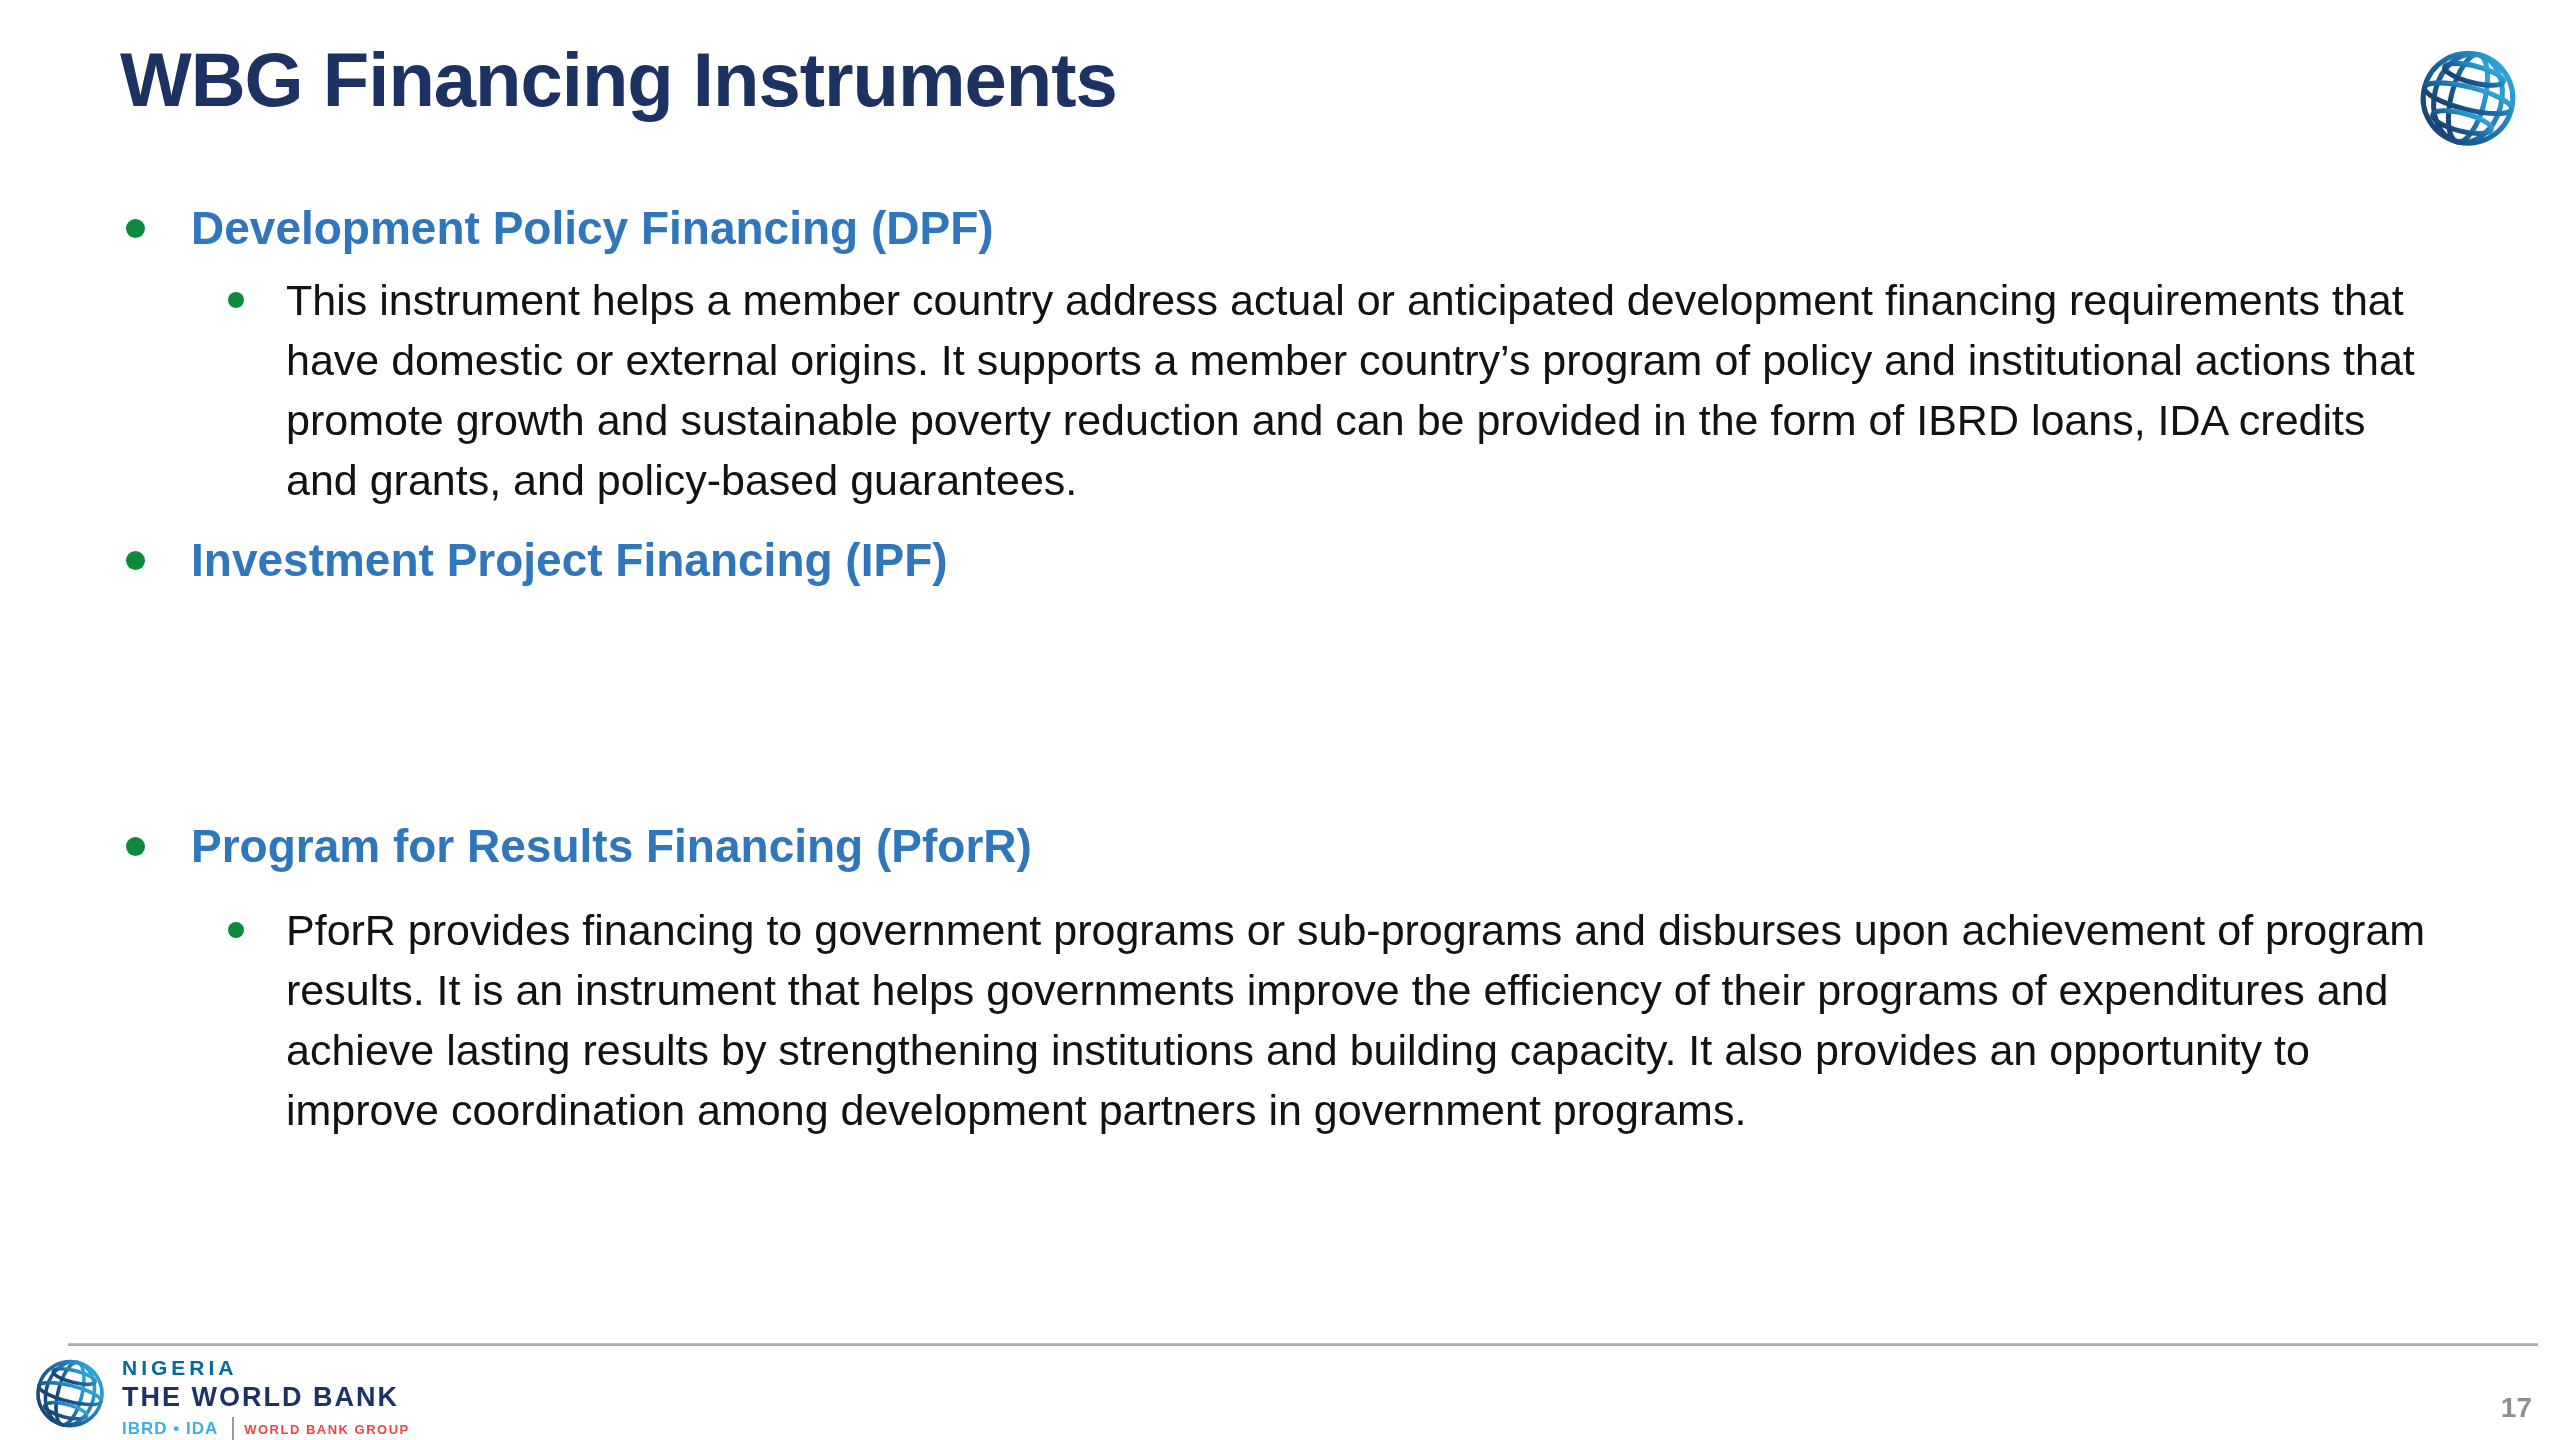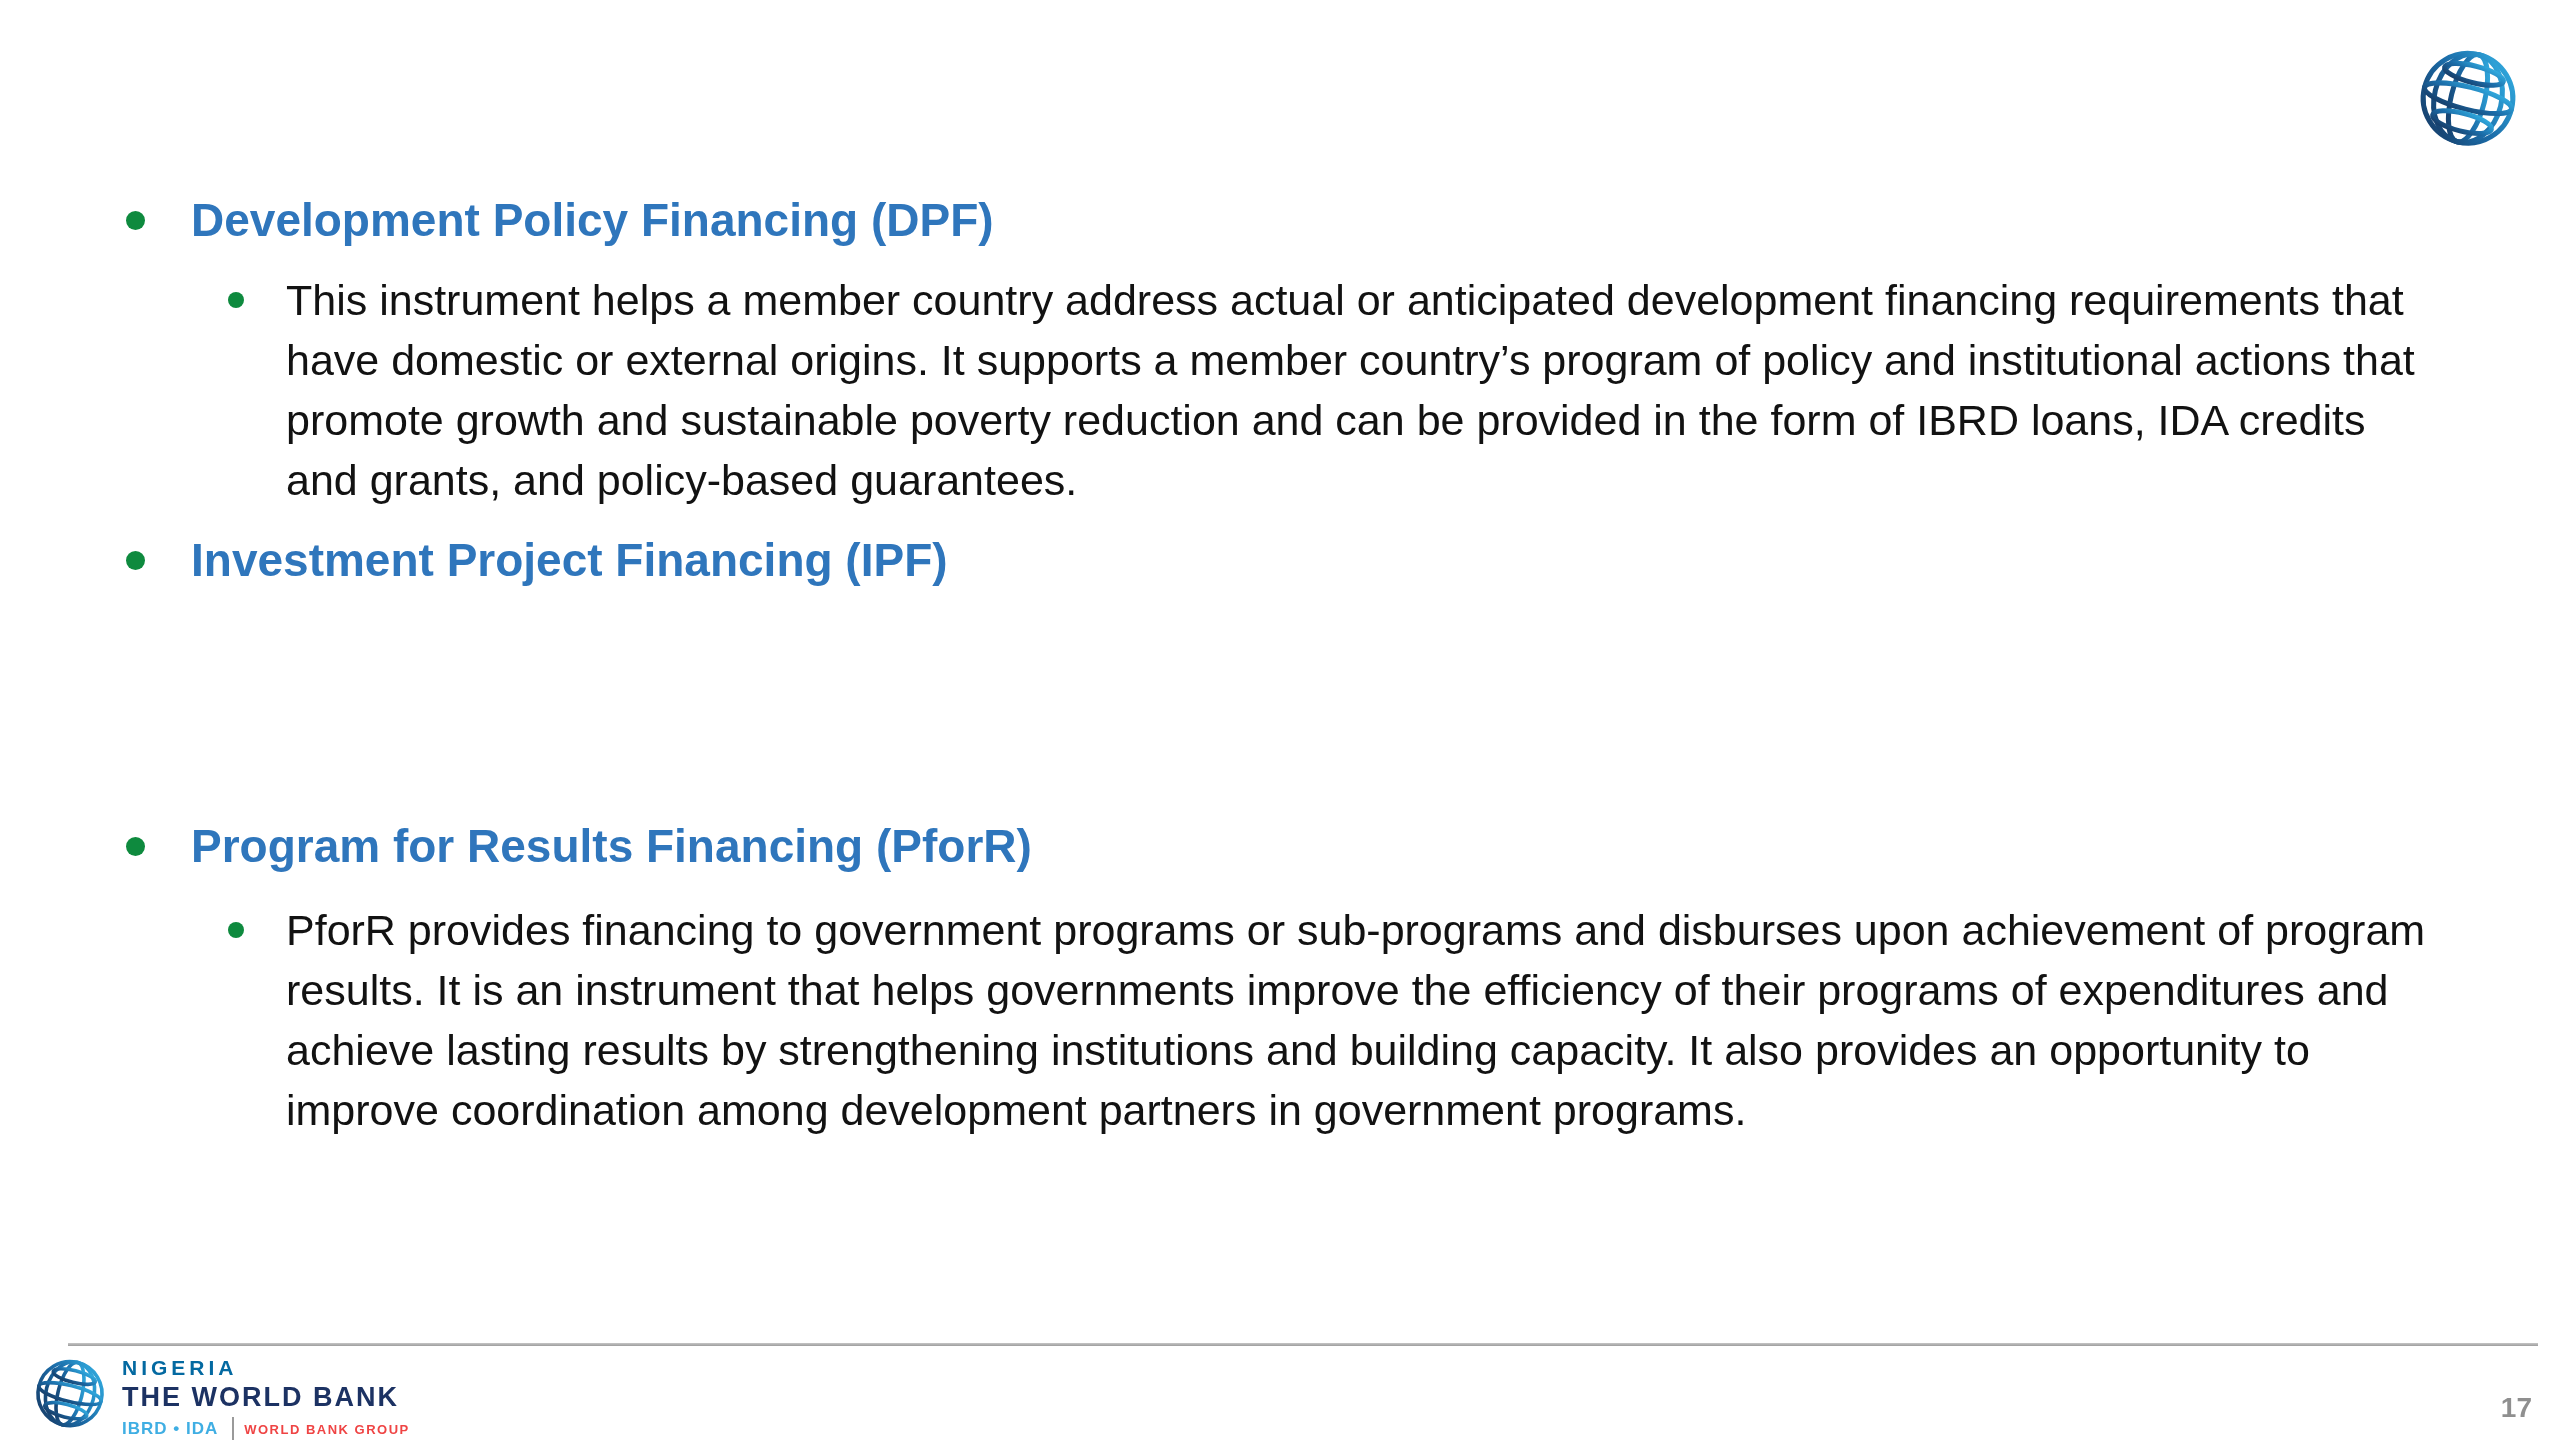--- a/index.html
+++ b/index.html
@@ -55,21 +55,21 @@
     line-height: 56px;
   }
   .bullet-l1 {
     width: 19px;
     height: 19px;
     border-radius: 50%;
     background: #0E8A3E;
     margin-right: 46px;
     flex: 0 0 auto;
   }
-  .sh-1 { top: 192px; }
+  .sh-1 { top: 200px; }
   .sh-2 { top: 532px; }
   .sh-3 { top: 818px; }
 
   
   .section-body {
     position: absolute;
     left: 228px;
     padding-left: 58px;
     width: 2150px;
   }
@@ -151,20 +151,21 @@
     font-size: 28px;
     font-weight: bold;
     color: #8F8F8F;
   }
 </style>
 </head>
 <body>
 
 <div class="slide">
 
+  <div class="slide-title">WBG Financing Instruments</div>
 
   <svg class="globe-top" viewBox="0 0 100 100" aria-hidden="true">
     <defs>
       <linearGradient id="wbgrad1" x1="0" y1="1" x2="1" y2="0">
         <stop offset="0" stop-color="#16365F"></stop>
         <stop offset="0.5" stop-color="#1B6CA8"></stop>
         <stop offset="1" stop-color="#35B6E9"></stop>
       </linearGradient>
     </defs>
     <g fill="none" stroke="url(#wbgrad1)" stroke-width="4.5" transform="rotate(14 50 52)">

